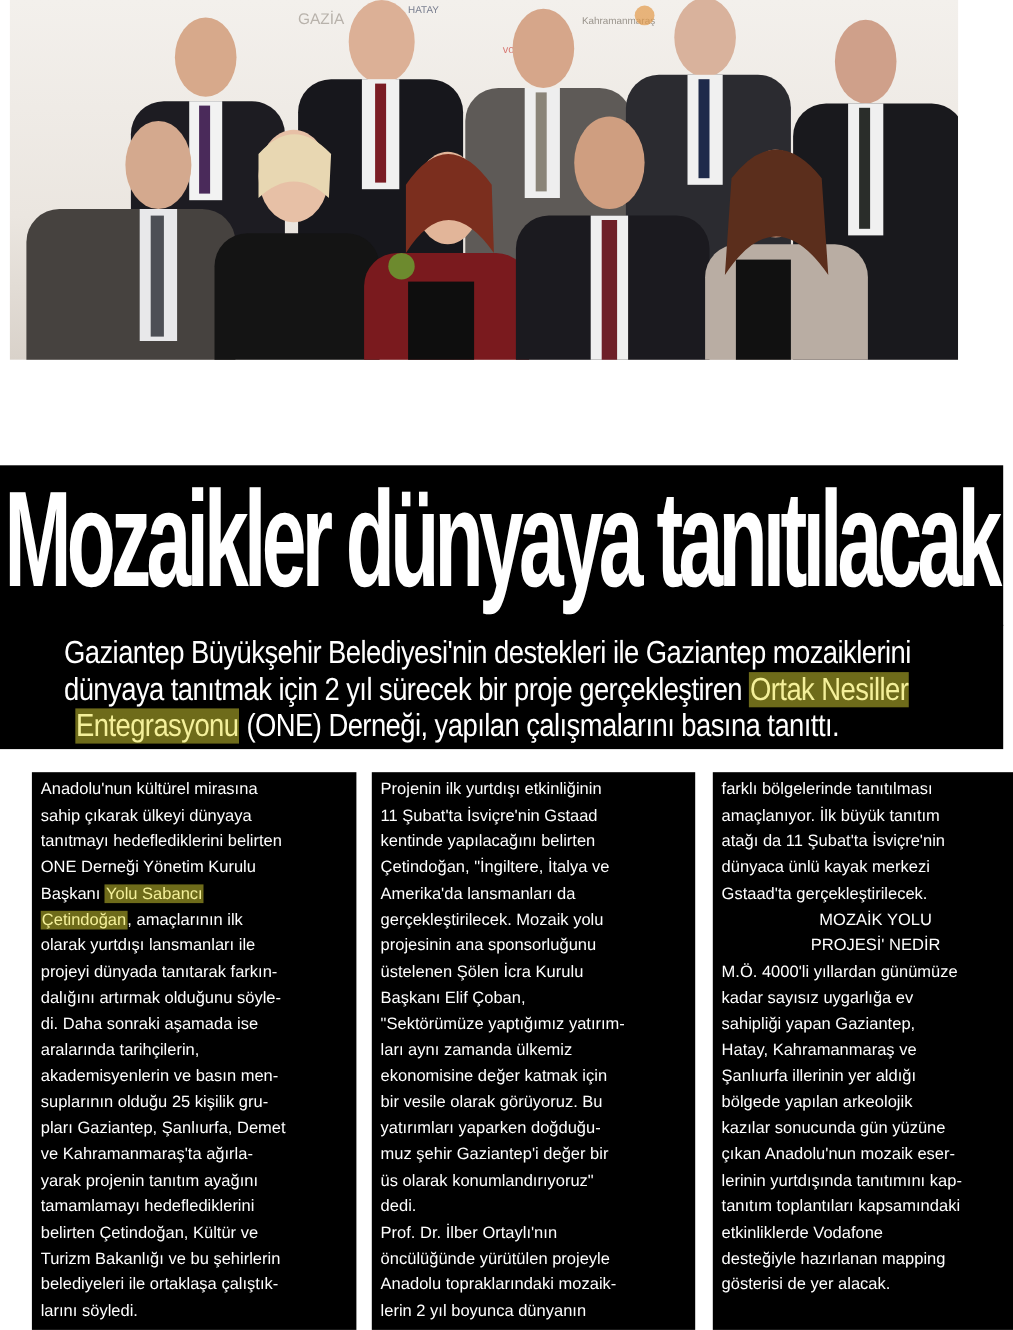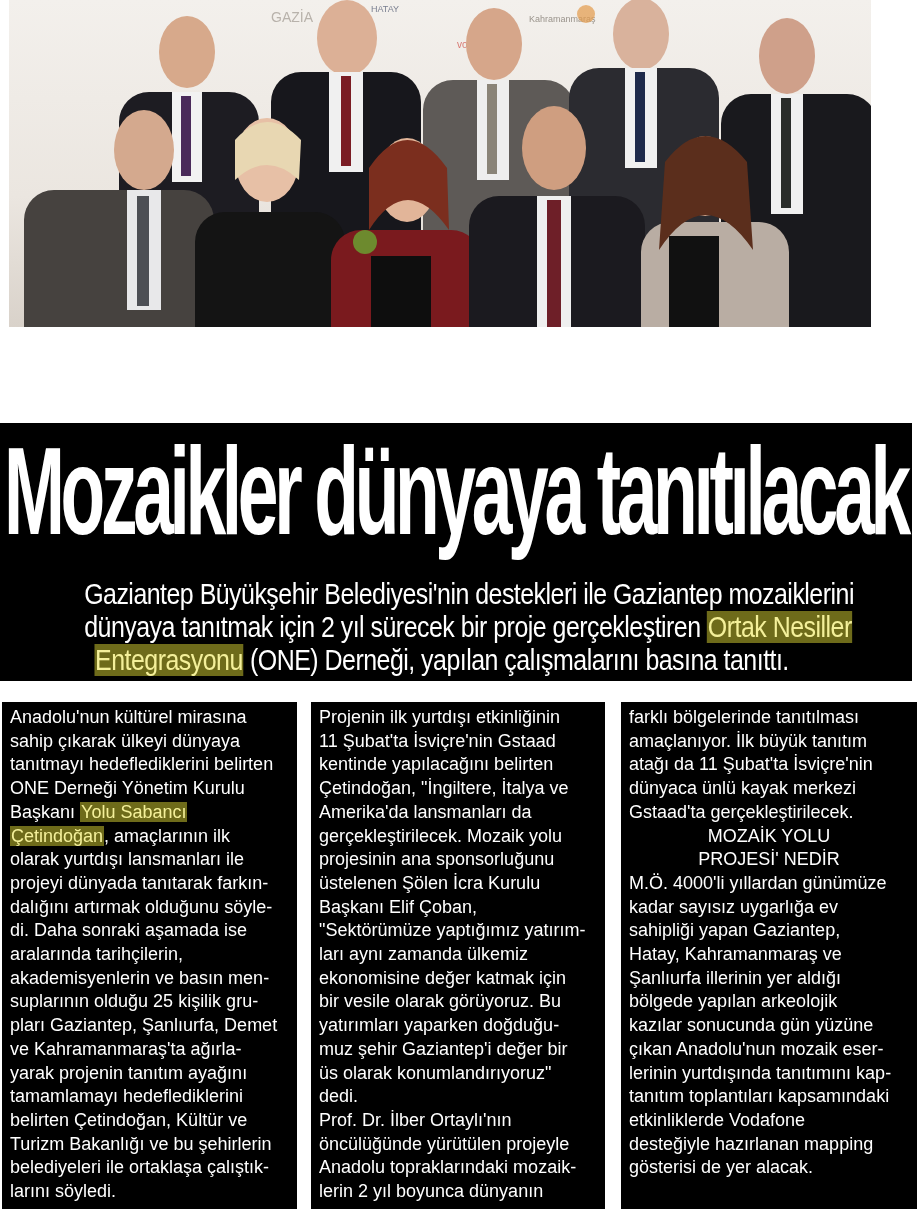--- a/index.html
+++ b/index.html
@@ -6,25 +6,25 @@
   body { width:921px; height:1209px; position:relative; overflow:hidden; font-family:"Liberation Sans", sans-serif; }
   .photo { position:absolute; left:9px; top:0; width:862px; height:327px; overflow:hidden;
     background: linear-gradient(180deg,#f3f0ec 0%,#ebe6e0 60%,#d9d2ca 100%); }
   .photo svg { display:block; }
   .headline-box { position:absolute; left:0; top:423px; width:912px; height:146px; background:#000; }
   .headline { position:absolute; left:4px; top:6px; width:904px; height:124px; color:#fff;
     font-family:"Liberation Sans", sans-serif; font-weight:bold; font-size:118px; line-height:118px;
     letter-spacing:-7px; white-space:nowrap; transform-origin:0 0; transform:scaleX(0.62) scaleY(1.05); }
   .lead-box { position:absolute; left:0; top:568px; width:912px; height:113px; background:#000; }
   .lead { position:absolute; left:0; top:10px; width:831px; color:#fff; text-align:center;
-    font-family:"Liberation Sans", sans-serif; font-size:29px; line-height:33px; letter-spacing:-0.6px;padding-left:26px; }
+    font-family:"Liberation Sans", sans-serif; font-size:29px; line-height:33px; letter-spacing:-0.6px; }
   .lead .line { display:block; white-space:nowrap; transform:scaleX(0.86); transform-origin:center; }
   .hl { background:#6e6b1a; color:#f4f09a; padding:0 1px; }
   .col { position:absolute; top:702px; height:507px; background:#000; color:#fff;
-    font-family:"Liberation Sans", sans-serif; font-size:18px; line-height:23.7px; padding:4px 8px 0 8px; box-sizing:border-box; }
+    font-family:"Liberation Sans", sans-serif; font-size:15px; line-height:23.7px; padding:4px 8px 0 8px; box-sizing:border-box;margin-left:27px; }
   .col .ln { display:block; white-space:nowrap; }
   .col1 { left:2px; width:295px; }
   .col2 { left:311px; width:294px; }
   .col3 { left:621px; width:296px; }
   .center { text-align:center; }
 </style>
 </head>
 <body>
 
 <div class="photo">

